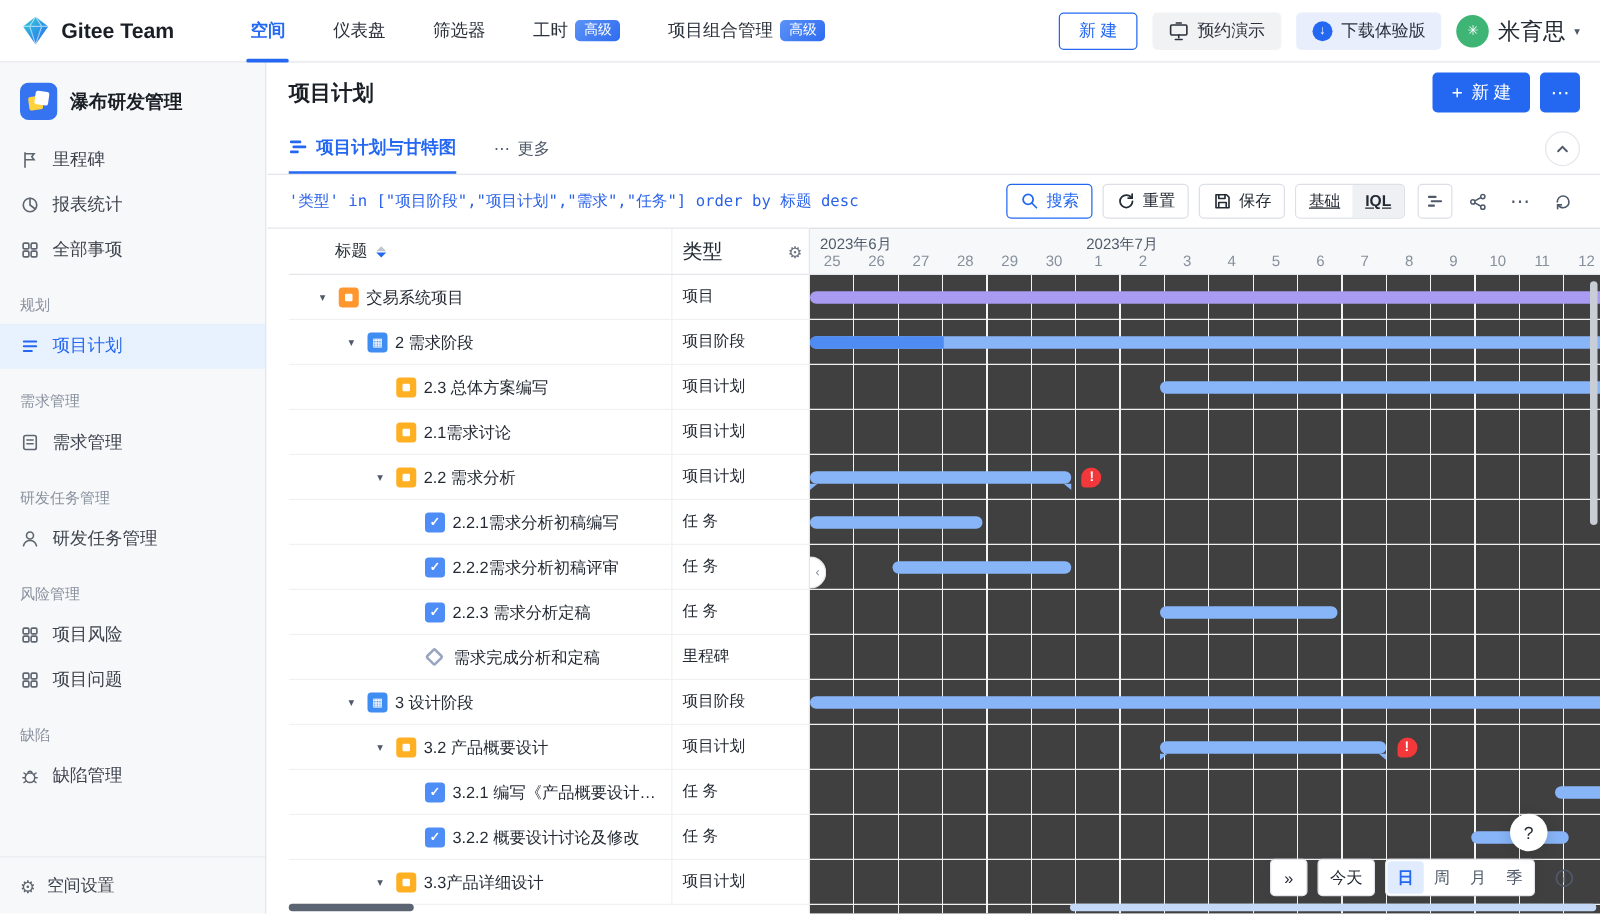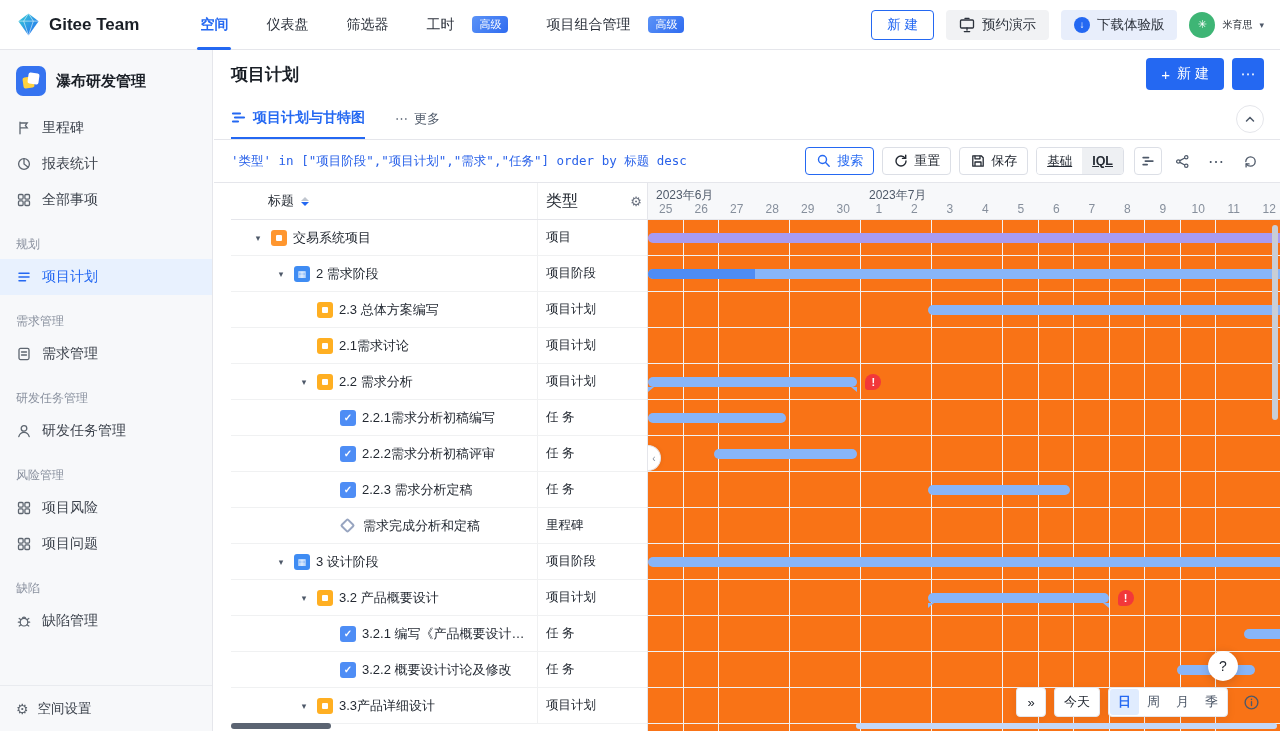--- a/index.html
+++ b/index.html
@@ -9,29 +9,29 @@
   svg{display:block;}
 
   
   .topbar{position:absolute;top:0;left:0;right:0;height:50px;background:#fff;border-bottom:1px solid var(--border);display:flex;align-items:center;padding:0 16px;z-index:20;}
   .brand{display:flex;align-items:center;gap:8px;}
   .brand-name{font-size:17px;font-weight:700;color:#1a1f26;}
   .topnav{display:flex;margin-left:42px;height:50px;}
   .nav-item{position:relative;display:flex;align-items:center;padding:0 19px;font-size:14px;color:#2b313b;cursor:pointer;}
   .nav-item.active{color:var(--blue);font-weight:600;}
   .nav-item.active::after{content:"";position:absolute;left:16px;right:16px;bottom:0;height:3px;background:var(--blue);border-radius:2px;}
-  .badge{margin-left:18px;padding:1px 7px 2px;border-radius:4px;background:linear-gradient(135deg,#5b93f7,#2f6bf0);color:#fff;font-size:11px;line-height:14px;}
+  .badge{margin-left:6px;padding:1px 7px 2px;border-radius:4px;background:linear-gradient(135deg,#5b93f7,#2f6bf0);color:#fff;font-size:11px;line-height:14px;}
   .top-right{margin-left:auto;display:flex;align-items:center;gap:12px;}
   .btn-outline{height:30px;padding:0 15px;border:1px solid var(--blue);border-radius:4px;background:#fff;color:var(--blue);font-size:13.5px;display:flex;align-items:center;cursor:pointer;}
   .btn-soft{height:30px;padding:0 13px;border:none;border-radius:4px;background:#f1f2f4;color:#2b313b;font-size:13.5px;display:flex;align-items:center;gap:7px;cursor:pointer;}
   .btn-soft.blue{background:#e8eefb;}
   .dl-ic{width:16px;height:16px;border-radius:50%;background:var(--blue);color:#fff;font-size:10px;display:flex;align-items:center;justify-content:center;}
   .userbox{display:flex;align-items:center;gap:7px;cursor:pointer;}
   .avatar{width:26px;height:26px;border-radius:50%;background:#3eb575;color:#fff;font-size:11px;display:flex;align-items:center;justify-content:center;}
-  .uname{font-size:10px;}
+  .uname{font-size:18px;}
   .ucaret{font-size:9px;color:#4e5969;}
 
   
   .sidebar{position:absolute;top:50px;left:0;bottom:0;width:213px;background:#f7f8fa;border-right:1px solid var(--border);display:flex;flex-direction:column;z-index:10;}
   .ws-header{display:flex;align-items:center;gap:10px;padding:16px 16px 14px;}
   .ws-name{font-size:15px;font-weight:700;color:#1a1f26;}
   .side-item{height:36px;display:flex;align-items:center;gap:10px;padding:0 16px;font-size:14px;color:#3d434d;cursor:pointer;}
   .side-item .sic{color:#5e6670;}
   .side-item.active{background:#e8f1fe;color:var(--blue);}
   .side-item.active .sic{color:var(--blue);}
@@ -85,21 +85,21 @@
   .cell-type{width:88px;border-left:1px solid var(--line);display:flex;align-items:center;padding-left:8px;font-size:12.5px;}
   .ticon{width:16px;height:16px;border-radius:3px;flex:none;display:flex;align-items:center;justify-content:center;color:#fff;font-size:9px;}
   .ticon-project{background:#ff962e;} .ticon-project::after{content:"";width:6px;height:6px;background:#fff;border-radius:1px;}
   .ticon-plan{background:#ffaf22;} .ticon-plan::after{content:"";width:6px;height:6px;background:#fff;border-radius:1px;}
   .ticon-phase{background:#3f8cf3;}
   .ticon-task{background:#4e8df5;font-weight:700;font-size:10px;}
   .ticon-milestone{background:transparent;border:2px solid #98a5c0;border-radius:2px;width:11px;height:11px;transform:rotate(45deg);margin:2px 4px 2px 2px;}
   .table-hscroll{position:absolute;left:17px;bottom:2px;width:100px;height:6px;border-radius:3px;background:#5b6472;cursor:pointer;}
 
   
-  .ganttpane{flex:1;position:relative;overflow:hidden;background:#f97316;}
+  .ganttpane{flex:1;position:relative;overflow:hidden;background:#404040;}
   .gantt-head{height:37px;background:#f7f8fa;border-bottom:1px solid var(--border);position:relative;overflow:hidden;}
   .month{position:absolute;top:4px;font-size:12px;color:#4e5969;white-space:nowrap;}
   .gantt-days{position:absolute;left:0;top:19px;display:flex;}
   .day{font-size:12px;color:var(--gray);text-align:center;flex:none;}
   .gantt-body{position:absolute;top:37px;left:0;right:0;bottom:0;background-image:repeating-linear-gradient(to right,transparent 0,transparent 34.5px,#f2f3f5 34.5px,#f2f3f5 35.5px);}
   .grow{height:36px;border-bottom:1px solid var(--line);}
   .bar{position:absolute;height:10px;border-radius:5px;cursor:pointer;}
   .bar-progress{position:absolute;left:0;top:0;bottom:0;border-radius:5px 0 0 5px;}
   .bar.summary::before{content:"";position:absolute;left:0;top:100%;width:0;height:0;border-top:5px solid #88b5f8;border-right:6px solid transparent;}
   .bar.summary::after{content:"";position:absolute;right:0;top:100%;width:0;height:0;border-top:5px solid #88b5f8;border-left:6px solid transparent;}

